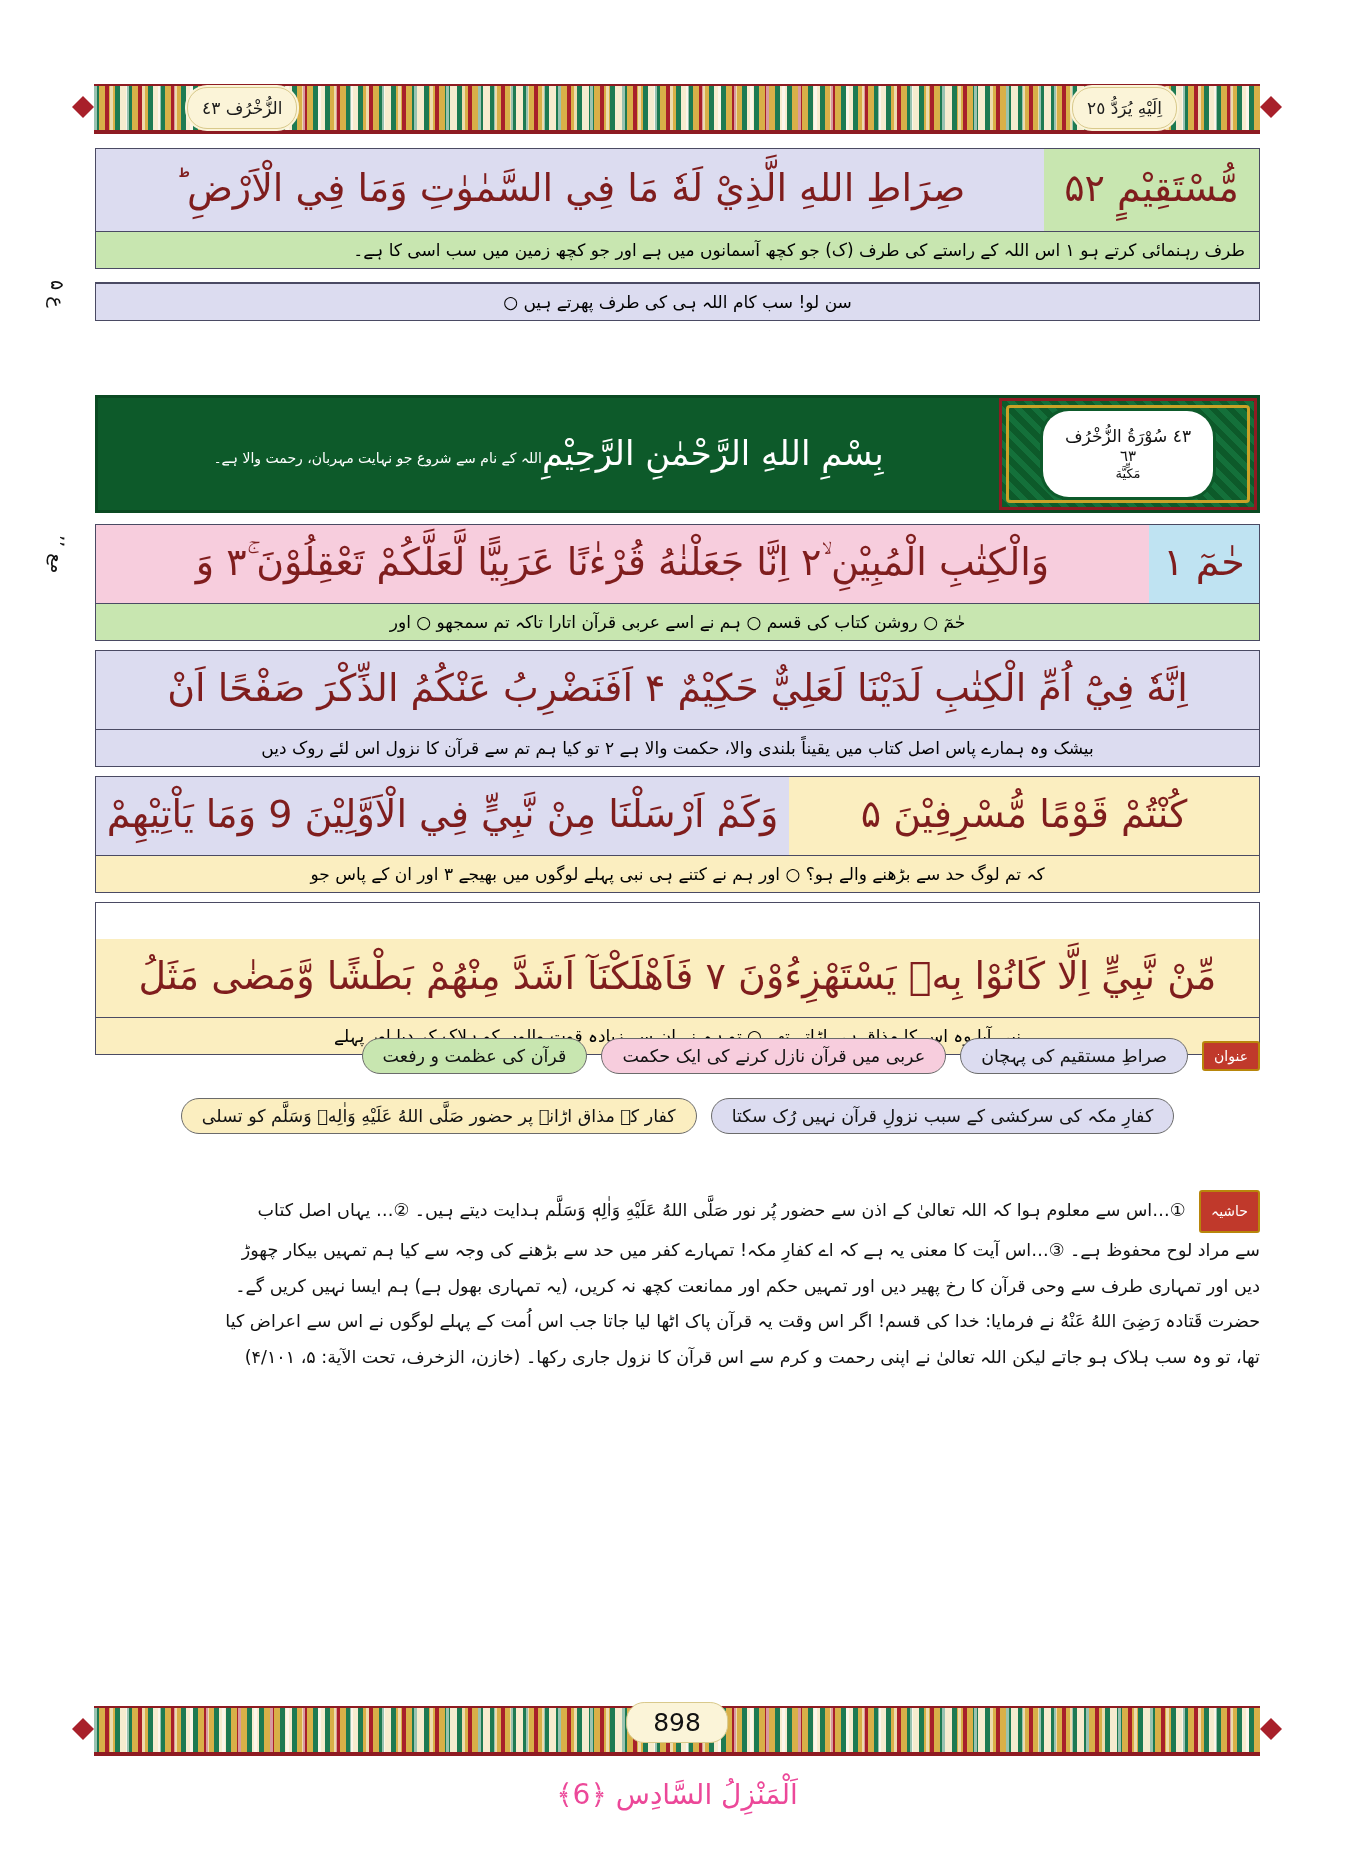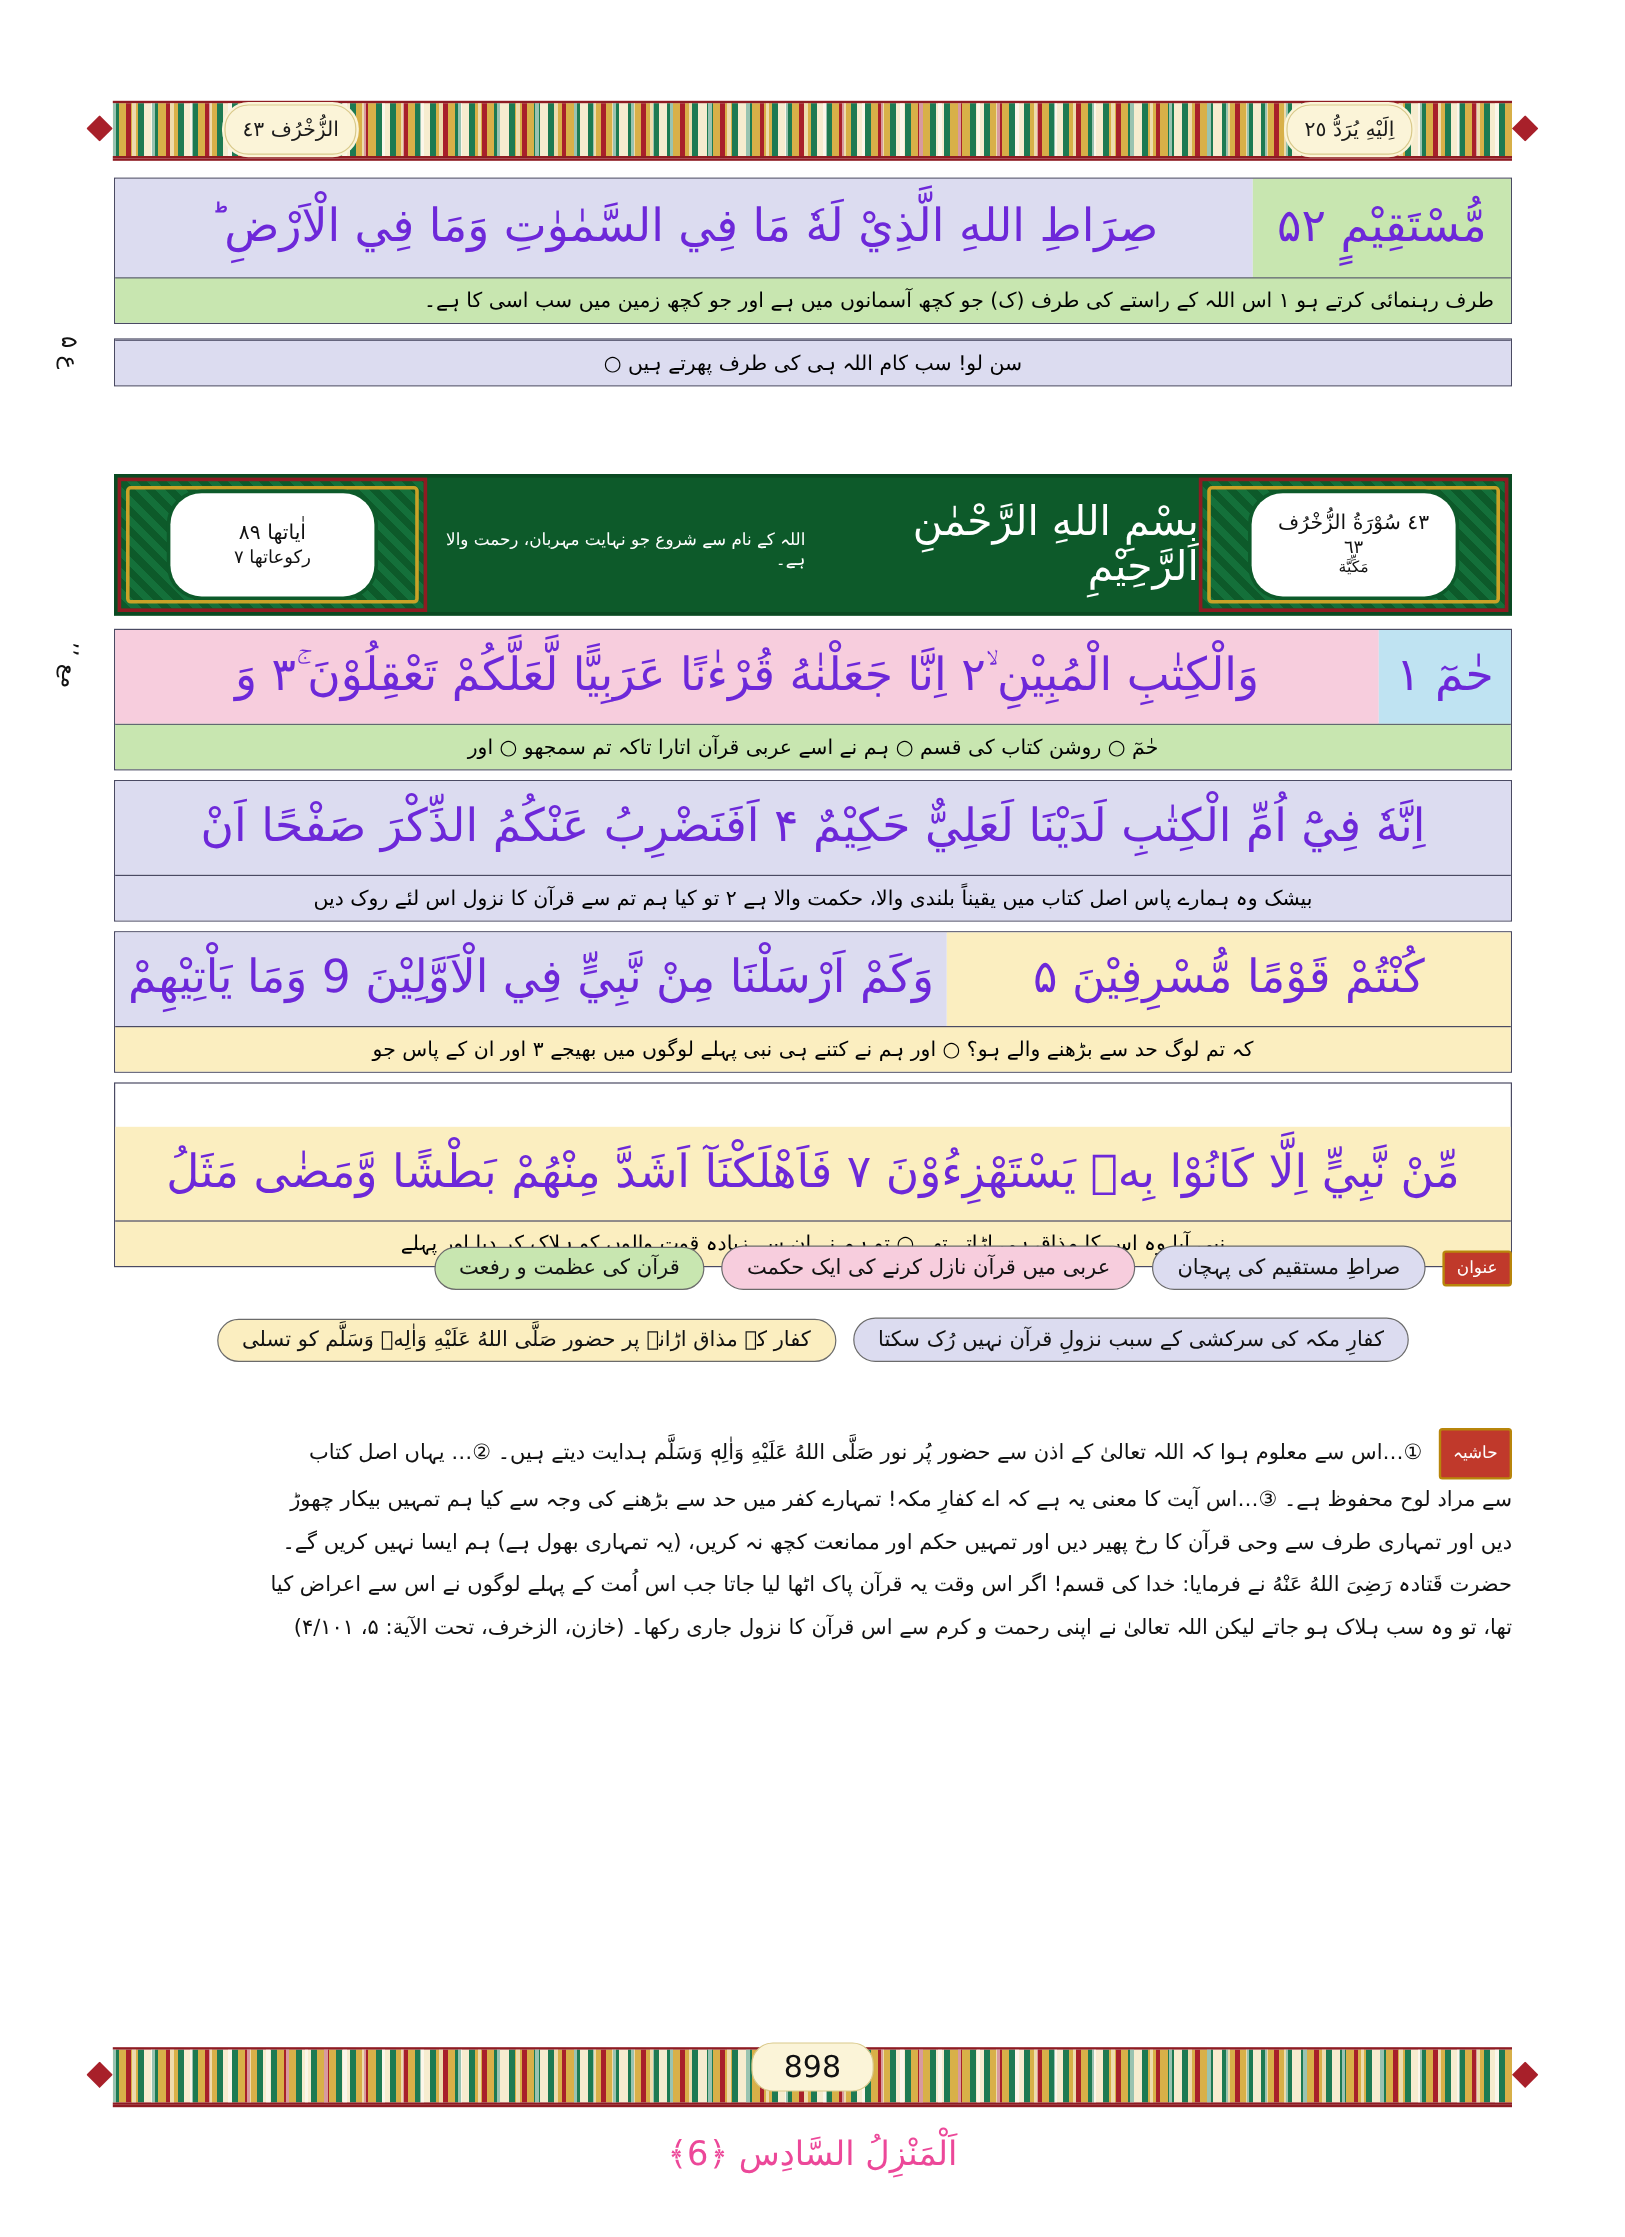--- a/index.html
+++ b/index.html
@@ -27,21 +27,21 @@
   .hdr-tip.r{right:0;}
   .cart{position:absolute;top:9px;height:40px;background:#fbf4d8;border:1px solid #d9c98b;
      border-radius:20px/20px;display:flex;align-items:center;justify-content:center;
      font-family:"DejaVu Sans","Liberation Sans",sans-serif;font-size:17px;color:#1a1a1a;
      direction:rtl;padding:0 14px;box-shadow:0 0 0 2px #fbf4d8;}
   .cart.left{left:115px;}
   .cart.right{right:105px;}
 
   
   .block{position:absolute;left:95px;width:1165px;border:1px solid #4a4a63;box-sizing:border-box;}
-  .arabic{direction:rtl;text-align:justify;font-size:38px;line-height:1.28;color:#6d28d9;
+  .arabic{direction:rtl;text-align:justify;font-size:38px;line-height:1.28;color:#7f1d1d;
      padding:6px 10px 10px;font-family:"DejaVu Sans","Liberation Sans",sans-serif;
      white-space:nowrap;overflow:hidden;}
   .arow{display:flex;flex-direction:row-reverse;align-items:center;}
   .aseg{display:flex;align-items:center;justify-content:center;height:100%;box-sizing:border-box;}
   .tline{direction:rtl;font-size:17px;color:#000000;padding:8px 14px;text-align:center;border-top:1px solid #4a4a63;}
   .tline.rt{text-align:right;}
 
   .bg-lav{background:#dcdcf0;}
   .bg-grn{background:#c8e6b0;}
   .bg-pnk{background:#f7cddd;}
@@ -121,26 +121,20 @@
       <div class="aseg bg-lav arabic" style="width:948px;">صِرَاطِ اللهِ الَّذِيْ لَهٗ مَا فِي السَّمٰوٰتِ وَمَا فِي الْاَرْضِ ؕ</div>
     </div>
     <div class="tline bg-grn rt">طرف رہنمائی کرتے ہو ۱ اس اللہ کے راستے کی طرف (ک) جو کچھ آسمانوں میں ہے اور جو کچھ زمین میں سب اسی کا ہے۔</div>
   </div>
 
   <div class="block" style="top:282px;">
     <div class="tline bg-lav">سن لو! سب کام اللہ ہی کی طرف پھرتے ہیں ○</div>
   </div>
 
   <div class="bism" style="top:395px;">
-    <div class="panel">
-      <div class="pw">
-        <div class="l1">اٰیاتها ۸۹</div>
-        <div class="l2">رکوعاتها ۷</div>
-      </div>
-    </div>
     <div class="mid">
       <div class="ar">بِسْمِ اللهِ الرَّحْمٰنِ الرَّحِيْمِ</div>
       <div class="ur">اللہ کے نام سے شروع جو نہایت مہربان، رحمت والا ہے۔</div>
     </div>
     <div class="panel">
       <div class="pw">
         <div class="l1">
           <span>٤٣</span>
           <span>سُوْرَةُ الزُّخْرُف</span>
         </div>

